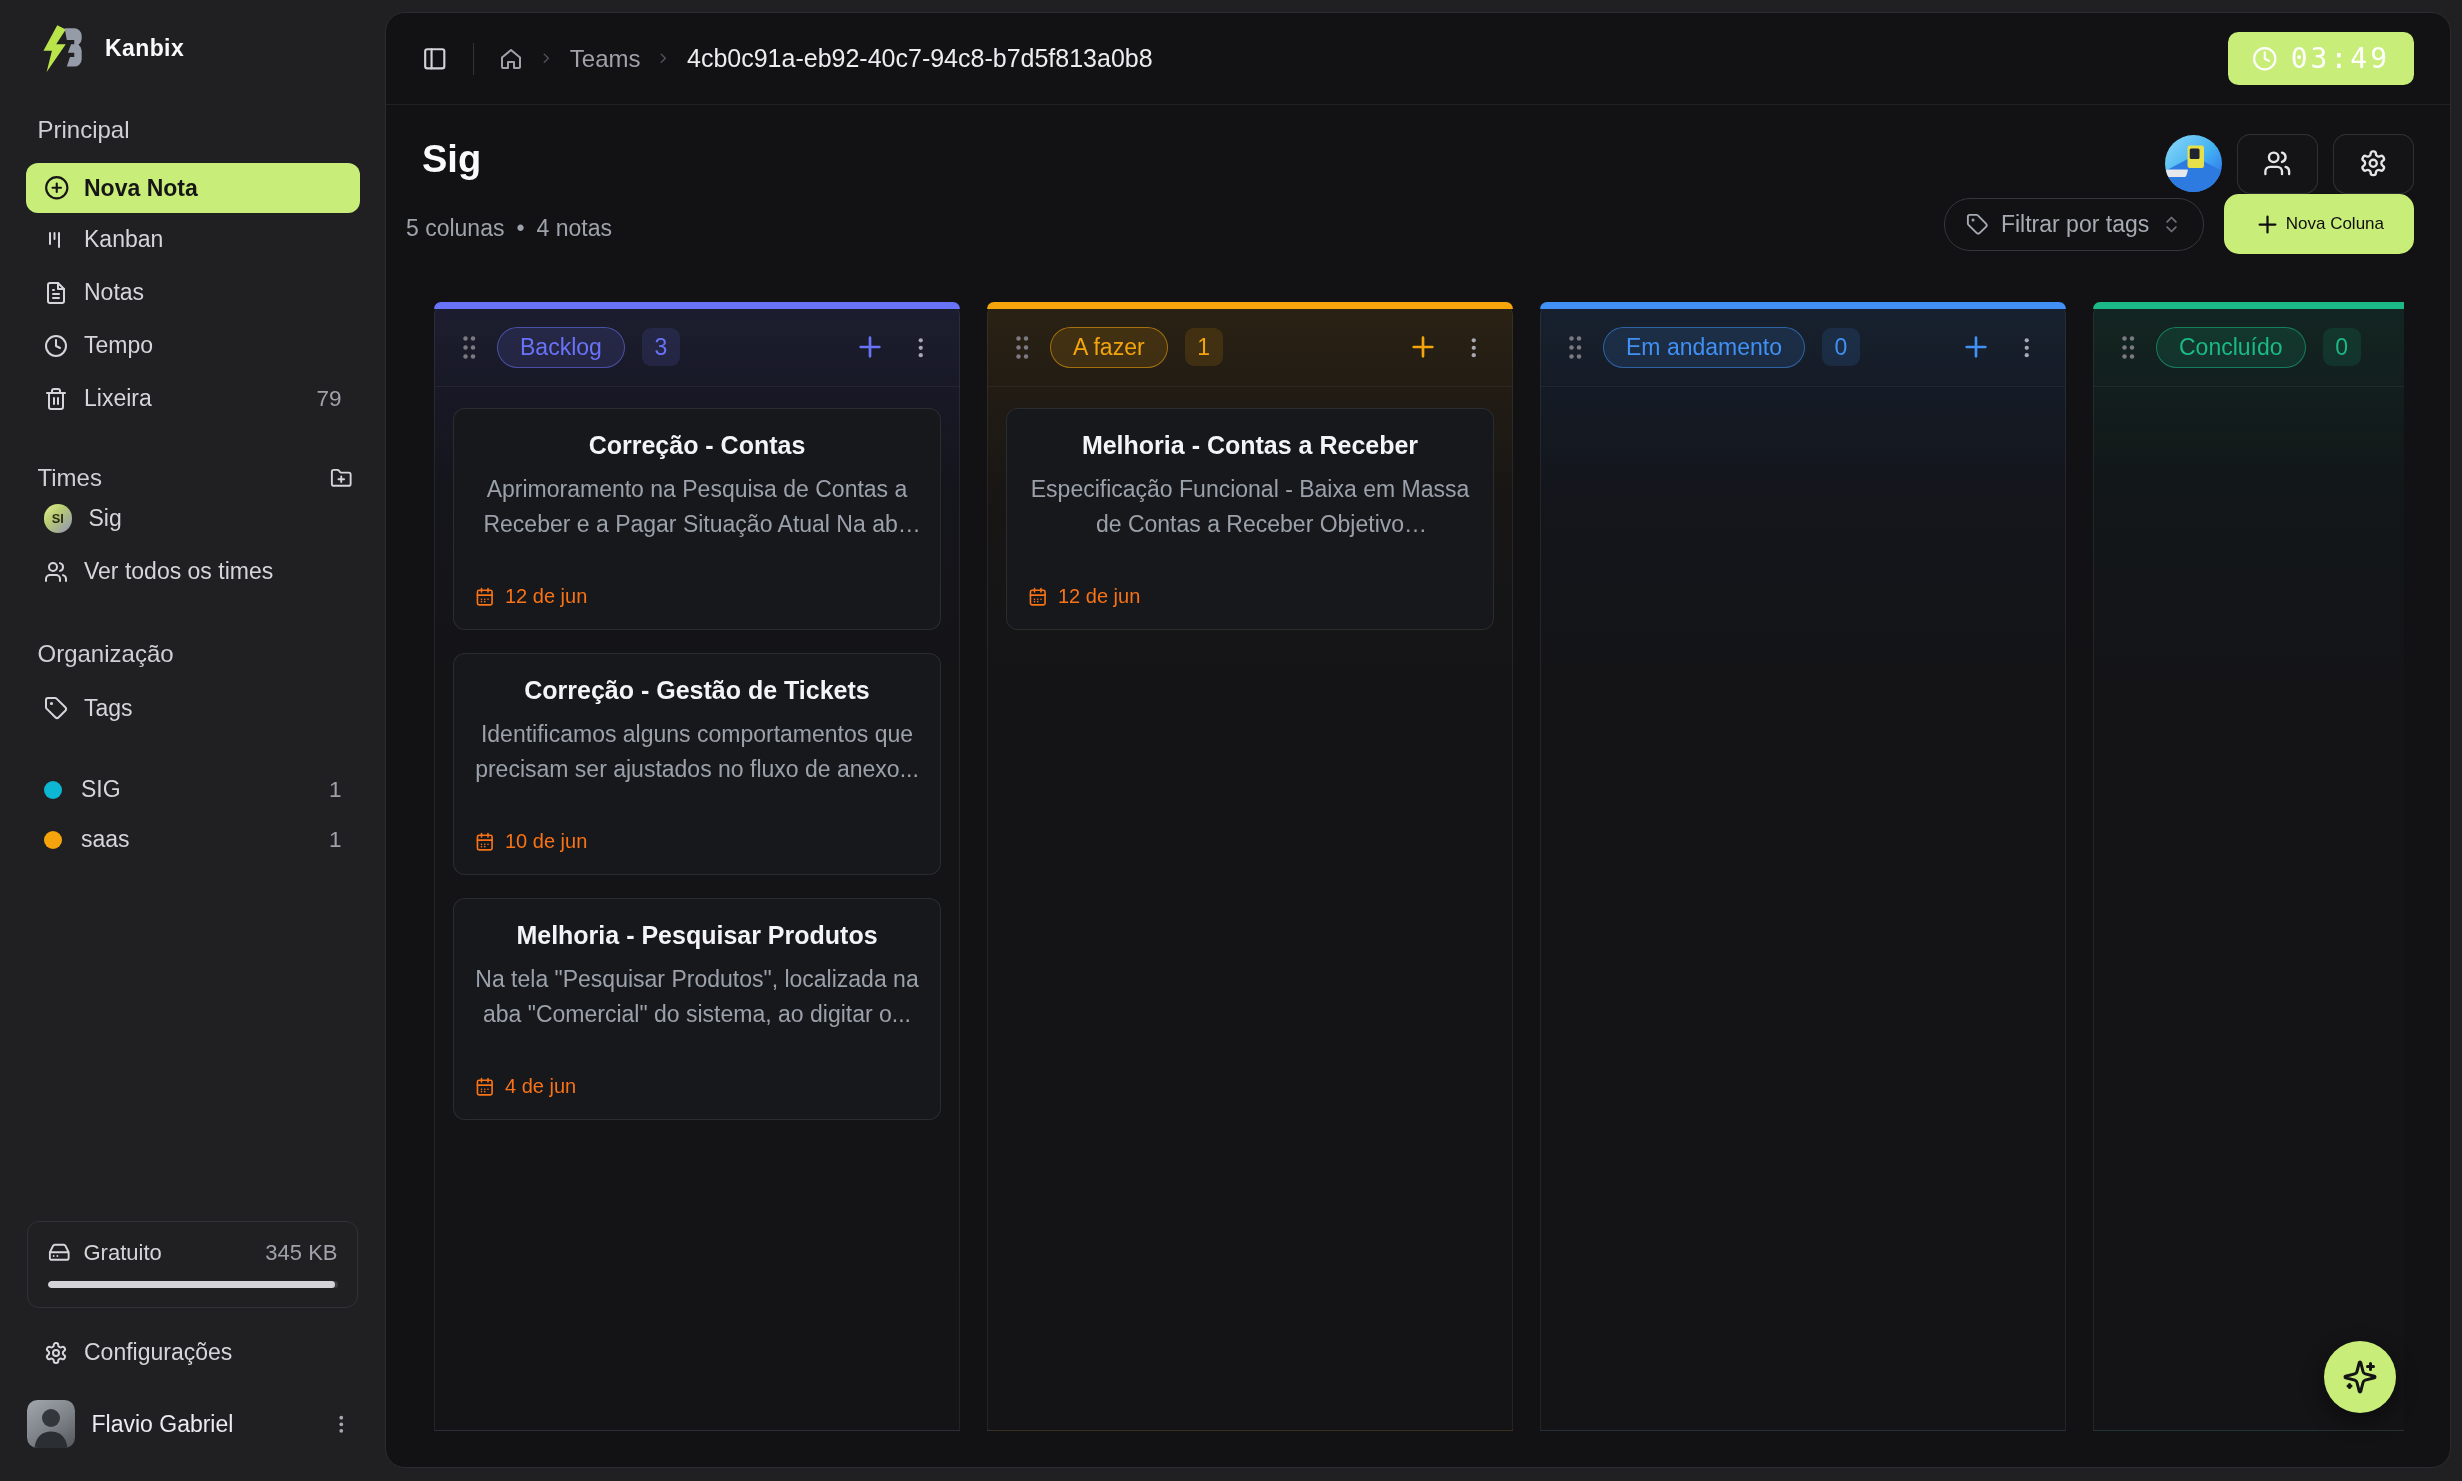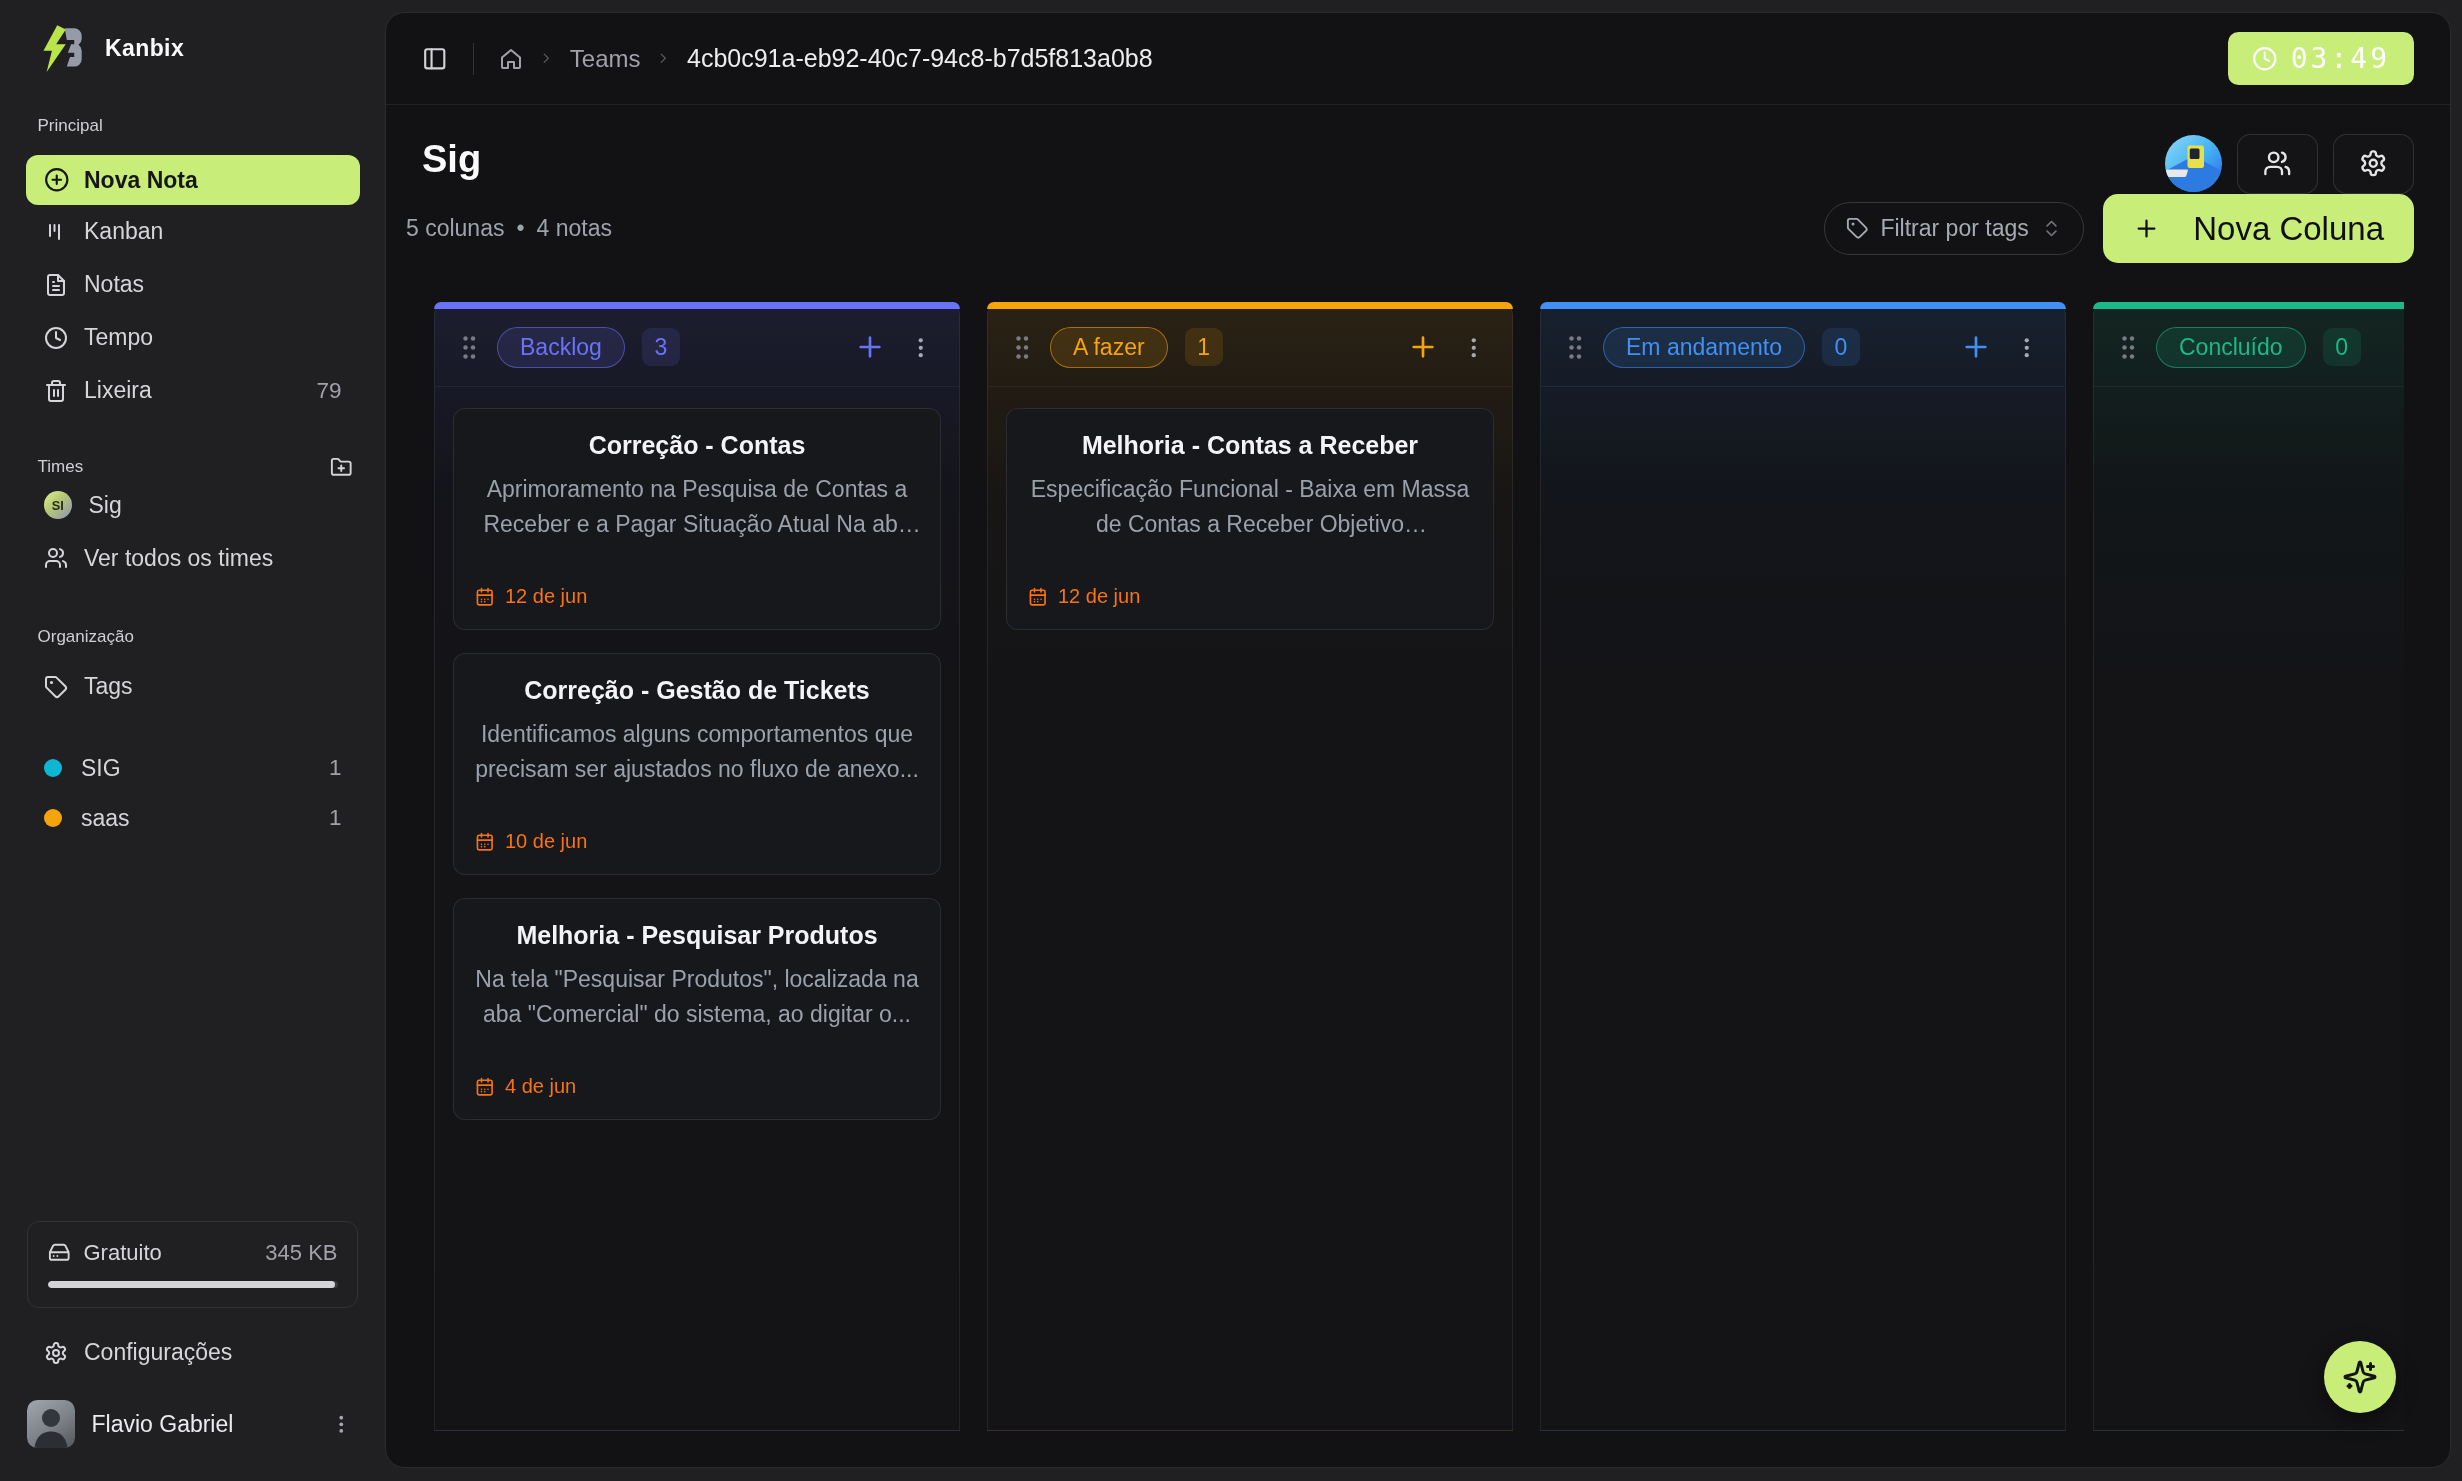--- a/index.html
+++ b/index.html
@@ -11,21 +11,21 @@
   }
   svg { display:block; }
   .ic { stroke:currentColor; fill:none; stroke-width:2; stroke-linecap:round; stroke-linejoin:round; }
 
   
   .sidebar { position:absolute; left:0; top:0; width:385px; height:1481px;
     display:flex; flex-direction:column; padding:22.5px 25.5px 33px; }
   .logo-row { display:flex; align-items:center; gap:18px; padding-left:10.5px; }
   .logo-mark { width:51px; height:51px; flex:0 0 auto; }
   .app-name { font-size:23px; font-weight:700; color:#fafafa; letter-spacing:0.4px; }
-  .section-label { font-size:17px; color:#cfcfd4; margin:42px 0 0 12px; }
+  .section-label { font-size:24px; color:#cfcfd4; margin:42px 0 0 12px; }
   .sec-row { display:flex; align-items:center; justify-content:space-between; margin-top:39px; padding:0 7.5px 0 12px; }
   .sec-row .section-label { margin:0; }
   .sec-icon { color:#d6d6da; }
   .btn-new-note { margin-top:19.5px; height:50px; border-radius:12px; background:var(--lime);
     color:#161616; display:flex; align-items:center; gap:15px; padding:0 18px;
     font-size:23px; font-weight:600; cursor:pointer; }
   .nav-item { height:53px; display:flex; align-items:center; gap:16.5px; padding:0 18px;
     font-size:23px; color:#d6d6da; border-radius:10.5px; cursor:pointer; }
   .nav-item .count { margin-left:auto; color:#a1a1aa; font-size:22.5px; }
   .nav-icon { color:#d6d6da; }
@@ -73,22 +73,22 @@
   .actions { position:absolute; top:28.5px; right:36px; display:flex; align-items:center; gap:15px; }
   .header-avatar { width:57px; height:57px; border-radius:50%; overflow:hidden; flex:0 0 auto; cursor:pointer;
     background:linear-gradient(135deg,#8fd9f7 0%,#45b4f2 50%,#2563eb 100%); position:relative; }
   .icon-btn { width:81px; height:60px; border:0.8px solid rgba(255,255,255,0.12); border-radius:13.5px;
     display:flex; align-items:center; justify-content:center; color:#e4e4e7;
     background:rgba(255,255,255,0.01); cursor:pointer; }
   .toolbar { position:absolute; top:89px; right:36px; display:flex; align-items:center; gap:19.5px; }
   .filter-pill { height:53px; border:0.8px solid #36363c; border-radius:26px; display:flex; align-items:center;
     gap:12px; padding:0 21px; color:#a6abb3; font-size:23px; cursor:pointer; }
   .filter-chevrons { color:#71717a; }
-  .new-col-btn { height:69px; padding:0 30px; border-radius:15px; background:var(--lime); color:#0f0f10;
-    font-size:33px; font-weight:500; display:flex; align-items:center; gap:33px; cursor:pointer; }
+  .new-col-btn { height:60px; padding:0 30px; border-radius:15px; background:var(--lime); color:#0f0f10;
+    font-size:17px; font-weight:500; display:flex; align-items:center; gap:5px; cursor:pointer; }
 
   
   .board { position:absolute; left:48px; top:197px; width:1970px; bottom:36px;
     display:flex; gap:27px; overflow:hidden; }
   .column { flex:0 0 526px; width:526px; position:relative;
     border:0.8px solid rgba(255,255,255,0.07); border-top:none; border-radius:13.5px 13.5px 0 0;
     background:linear-gradient(180deg, var(--tint) 0%, var(--faint) 16%, rgba(255,255,255,0.012) 34%, rgba(255,255,255,0.012) 100%); }
   .col-strip { height:6.8px; background:var(--accent); border-radius:13.5px 13.5px 0 0; margin:0 -0.8px; }
   .col-header { display:flex; align-items:center; padding:0 25.5px; height:78px;
     border-bottom:0.8px solid rgba(255,255,255,0.055); }

